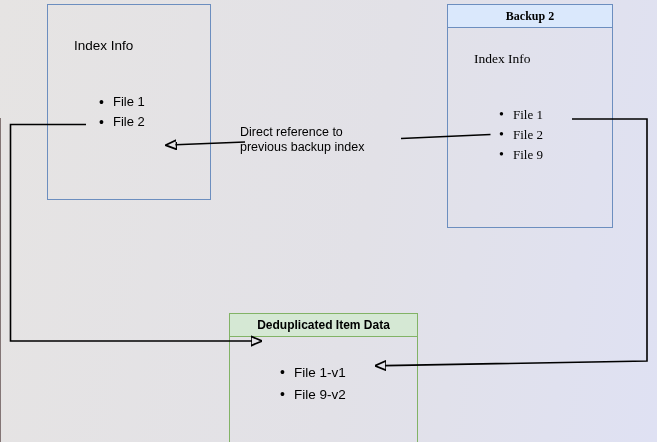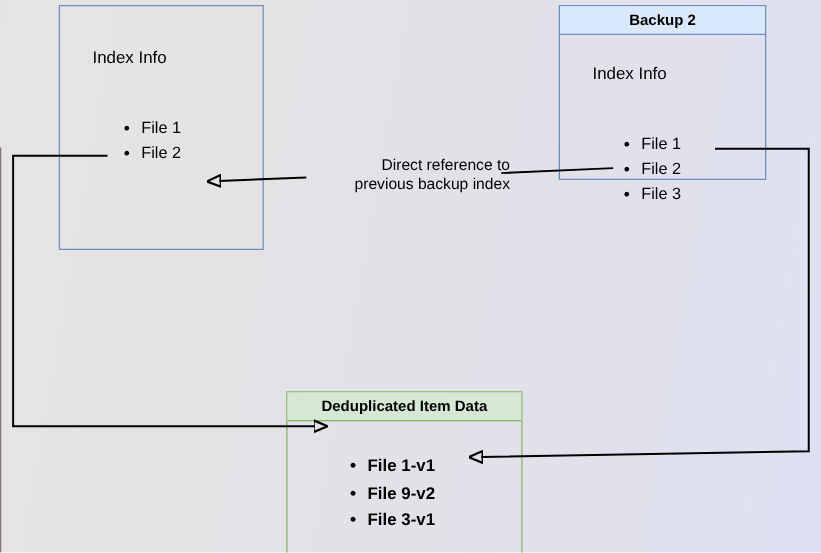--- a/index.html
+++ b/index.html
@@ -29,21 +29,21 @@
     align-items: center;
     justify-content: center;
     font-size: 12px;
     font-weight: bold;
     border-bottom: 1px solid #6c8ebf;
     background: #dae8fc;
   }
   .node-body { position: relative; height: calc(100% - 23px); }
 
   #backup1 { left: 47px;  top: 4px;   width: 164px; height: 196px; }
-  #backup2 { left: 447px; top: 4px;   width: 166px; height: 140px; }
+  #backup2 { left: 447px; top: 4px;   width: 166px; height: 224px; font-family: Liberation Serif, serif; }
   #dedup   { left: 229px; top: 282px; width: 189px; height: 139px; border-color: #82b366; margin-top: 31px; }
   #dedup .node-title { background: #d5e8d4; border-bottom-color: #82b366; }
 
   .index-label {
     position: absolute;
     font-size: 13.5px;
     white-space: nowrap;
   }
   #backup1 .index-label { left: 26px; top: 33px; }
   #backup2 .index-label { left: 26px; top: 23px; }
@@ -62,21 +62,21 @@
     white-space: nowrap;
   }
   .file-list li::before {
     content: "\2022";
     position: absolute;
     left: 0;
     font-size: 14px;
   }
   #backup1 .file-list { left: 51px; top: 87px; }
   #backup2 .file-list { left: 51px; top: 77px; }
-  #dedup   .file-list { left: 50px; top: 25px; font-size: 13.5px; font-weight: bold; }
+  #dedup   .file-list { left: 50px; top: 25px; font-size: 13.5px; }
   #dedup   .file-list li { line-height: 21.5px; }
 
   
   .edges {
     position: absolute;
     left: 0; top: 0;
     width: 657px; height: 442px;
     z-index: 5;
     pointer-events: none;
   }
@@ -85,21 +85,21 @@
     stroke: #000;
     stroke-width: 1.6;
   }
 
   .edge-label {
     position: absolute;
     left: 240px;
     top: 125px;
     width: 168px;
     z-index: 6;
-    text-align: right;
+    text-align: left;
     font-size: 12.5px;
     line-height: 15px;
     white-space: pre-line;
   }
 
   
   .left-edge-artifact {
     position: absolute;
     left: 0;
     top: 118px;
@@ -137,32 +137,31 @@
     </div>
   </div>
 
   <div class="node" id="backup2">
     <div class="node-title">Backup 2</div>
     <div class="node-body">
       <div class="index-label">Index Info</div>
       <ul class="file-list">
         <li>File 1</li>
         <li>File 2</li>
-        <li>File 3</li>
+        <li>File 9</li>
       </ul>
     </div>
   </div>
 
   <div class="node" id="dedup">
     <div class="node-title">Deduplicated Item Data</div>
     <div class="node-body">
       <ul class="file-list">
         <li>File 1-v1</li>
         <li>File 9-v2</li>
-        <li>File 3-v1</li>
       </ul>
     </div>
   </div>
 
   <div class="edge-label">Direct reference to
 previous backup index</div>
 
   <div class="left-edge-artifact"></div>
 
 </div>

